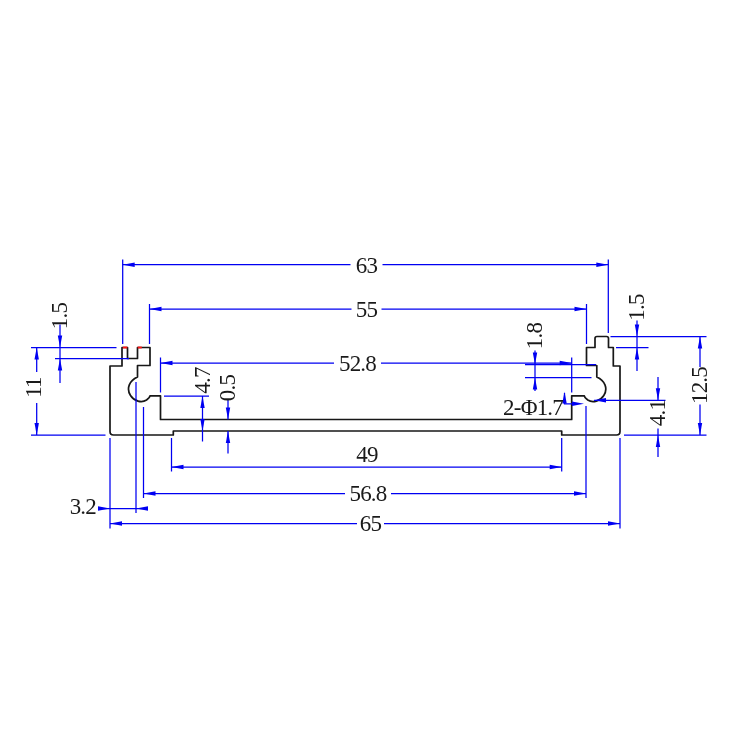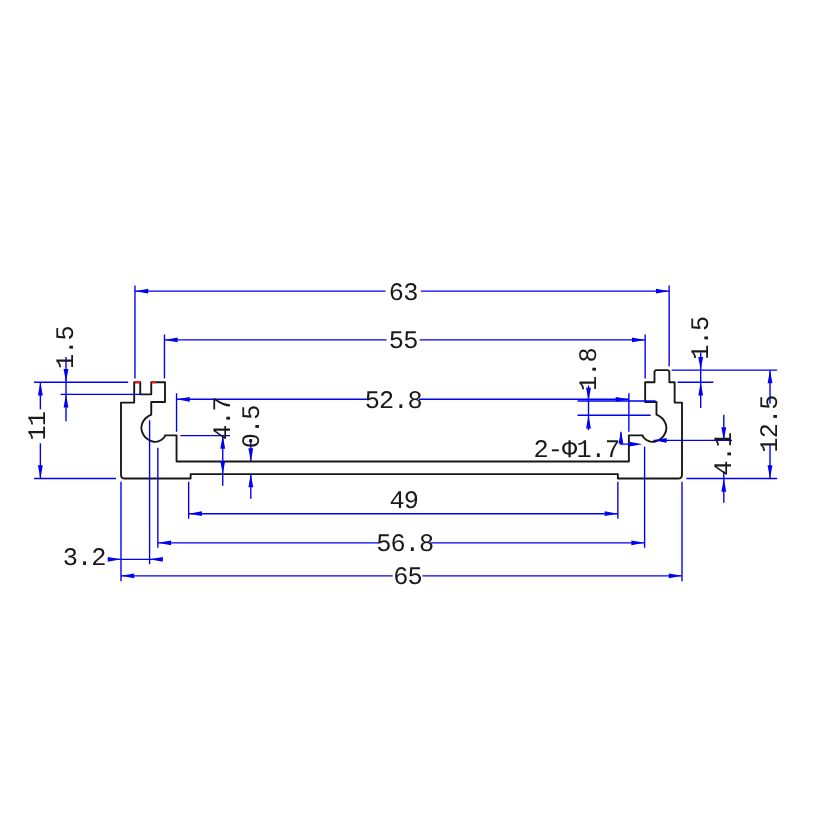--- a/index.html
+++ b/index.html
@@ -1,17 +1,17 @@
 <!DOCTYPE html>
 <html><head>
 <meta charset="utf-8">
 <style>
   html,body{margin:0;padding:0;background:#ffffff;}
   .canvas{position:relative;width:750px;height:750px;background:#ffffff;overflow:hidden;
-          font-family:Liberation Mono, monospace;}
+          font-family:Liberation Serif, serif;}
   svg{position:absolute;left:0;top:0;}
   .outline{stroke:#171717;stroke-width:1.7;fill:none;stroke-linejoin:round;stroke-linecap:round;}
   .redmark{stroke:#ff1414;stroke-width:1.9;fill:none;stroke-linecap:butt;}
   .dimline{stroke:#0000f2;stroke-width:1.25;fill:none;stroke-linecap:butt;}
   .arrow{fill:#0000f2;stroke:none;}
   .dimtext{fill:#1a1a1a;font-size:23px;letter-spacing:-0.8px;}
   .mid{text-anchor:middle;}
   .end{text-anchor:end;}
 </style>
 </head>

